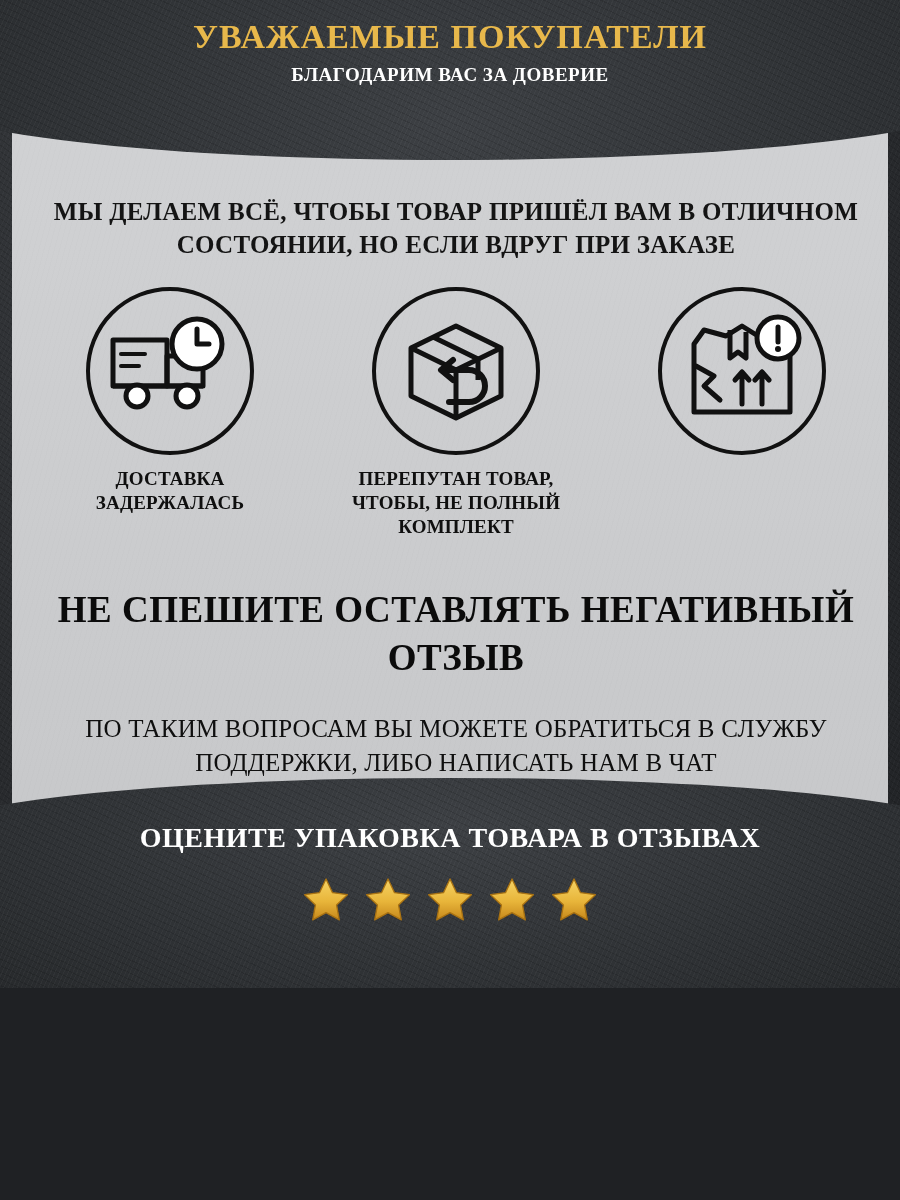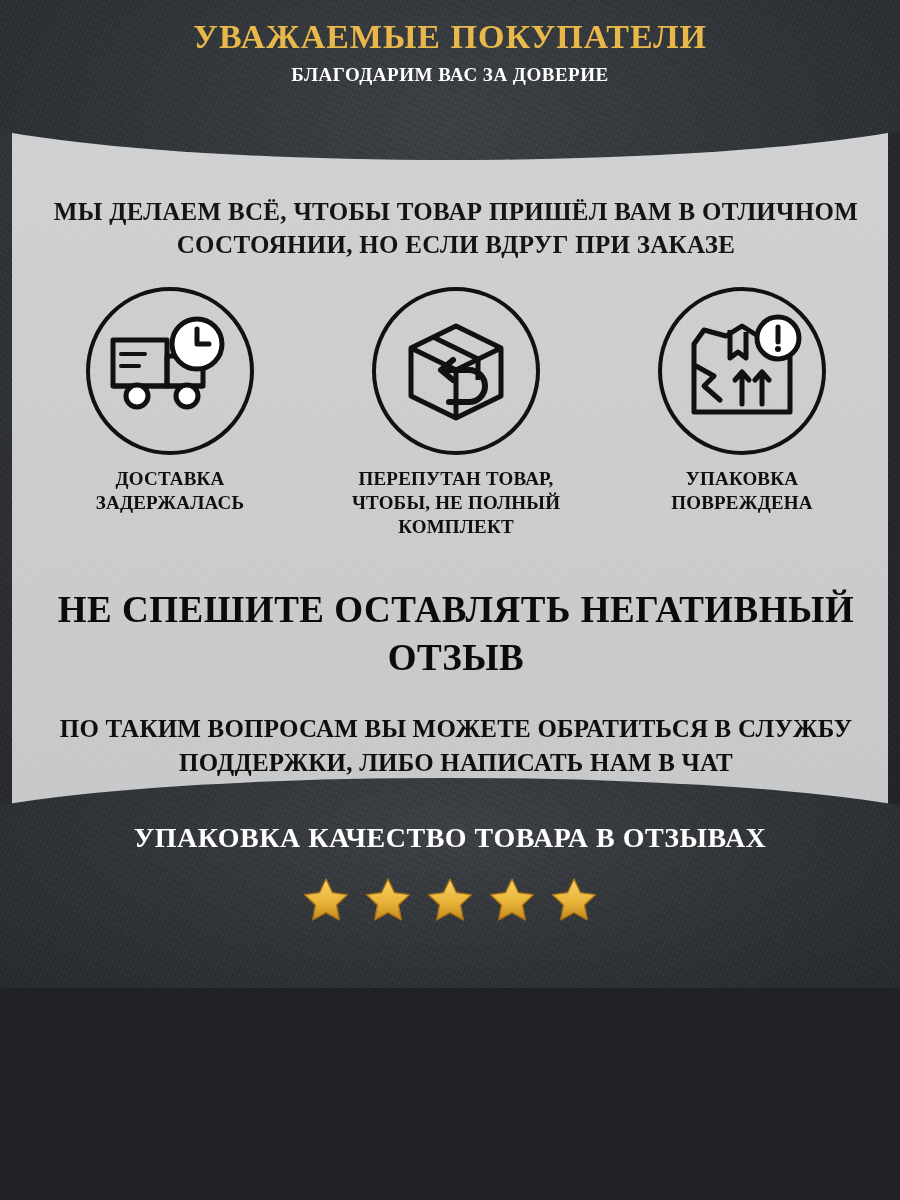--- a/index.html
+++ b/index.html
@@ -184,21 +184,21 @@
     font-size: 37px;
     font-weight: bold;
     line-height: 1.3;
     letter-spacing: 0.5px;
     text-align: center;
   }
   .support-text {
     margin-top: 30px;
     color: #0f0f0f;
     font-size: 25px;
-    font-weight: bold;
+    font-weight: normal;
     line-height: 1.35;
     letter-spacing: 0.2px;
   }
 </style>
 </head>
 <body>
 
 <div class="page">
   <div class="bg-texture"></div>
   <div class="light-panel"></div>
@@ -261,32 +261,31 @@
             <path d="M16 52 L34 62 L24 72 L40 86" stroke="#111" stroke-width="5" fill="none" stroke-linejoin="round" stroke-linecap="round"></path>
 
             <path d="M62 90 V58 M62 58 L55 66 M62 58 L69 66" stroke="#111" stroke-width="5" fill="none" stroke-linecap="round" stroke-linejoin="round"></path>
             <path d="M82 90 V58 M82 58 L75 66 M82 58 L89 66" stroke="#111" stroke-width="5" fill="none" stroke-linecap="round" stroke-linejoin="round"></path>
 
             <circle cx="98" cy="24" r="21" stroke="#111" stroke-width="5" fill="#fff"></circle>
             <line x1="98" y1="13" x2="98" y2="28" stroke="#111" stroke-width="5" stroke-linecap="round"></line>
             <circle cx="98" cy="35" r="3" fill="#111"></circle>
           </svg>
         </div>
-        <div class="icon-caption">УПАКОВКА ПОВРЕЖДЕНА</div>
       </div>
 
     </div>
 
     <div class="big-warning">НЕ СПЕШИТЕ ОСТАВЛЯТЬ НЕГАТИВНЫЙ ОТЗЫВ</div>
     <div class="support-text">ПО ТАКИМ ВОПРОСАМ ВЫ МОЖЕТЕ ОБРАТИТЬСЯ В СЛУЖБУ ПОДДЕРЖКИ, ЛИБО НАПИСАТЬ НАМ В ЧАТ</div>
   </div>
 
   <div class="bottom-band">
     <div class="bottom-band-inner">
-      <div class="bottom-title">УПАКОВКА КАЧЕСТВО ТОВАРА В ОТЗЫВАХ</div>
+      <div class="bottom-title">ОЦЕНИТЕ УПАКОВКА ТОВАРА В ОТЗЫВАХ</div>
       <div class="stars">
         <svg class="star" width="56" height="54" viewBox="0 0 24 24">
             <defs>
               <linearGradient id="g1" x1="0" y1="0" x2="0" y2="1">
                 <stop offset="0%" stop-color="#f6d365"></stop>
                 <stop offset="55%" stop-color="#e8b53a"></stop>
                 <stop offset="100%" stop-color="#c6881b"></stop>
               </linearGradient>
             </defs>
             <path d="M12 2.2l2.9 6.1 6.6.9-4.8 4.6 1.2 6.6-5.9-3.2-5.9 3.2 1.2-6.6L2.5 9.2l6.6-.9z" fill="url(#g1)" stroke="#a97212" stroke-width="0.6" stroke-linejoin="round"></path>

